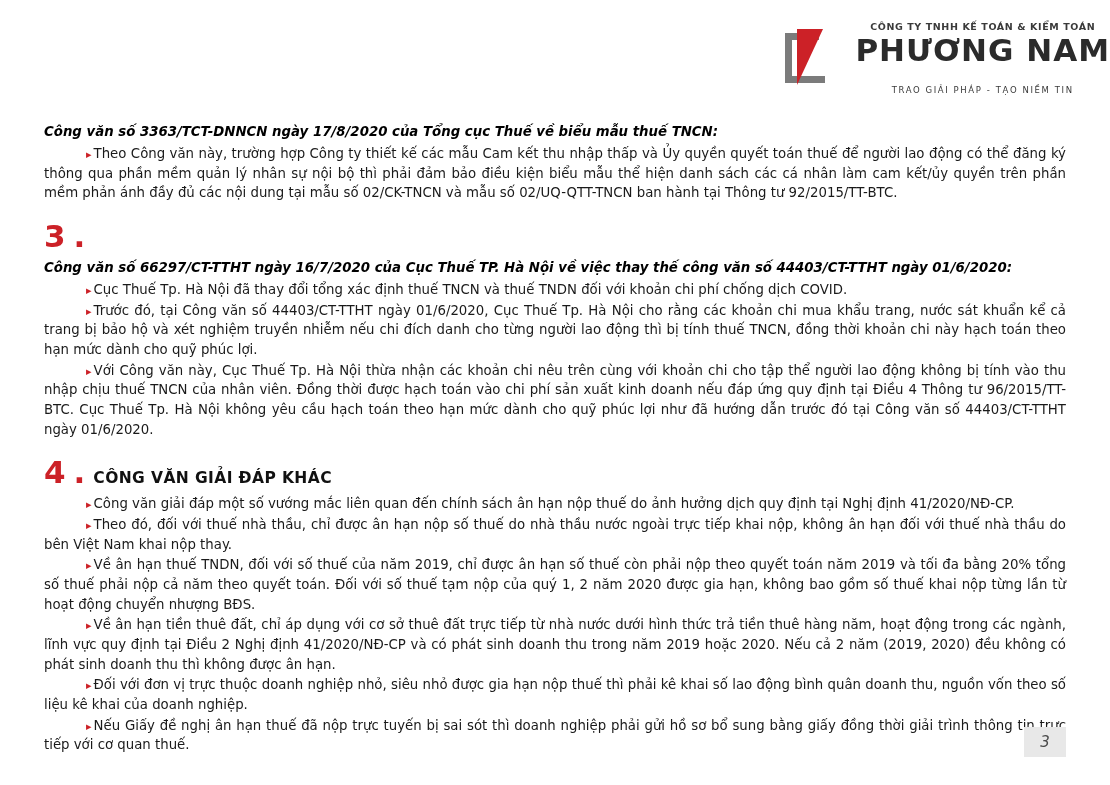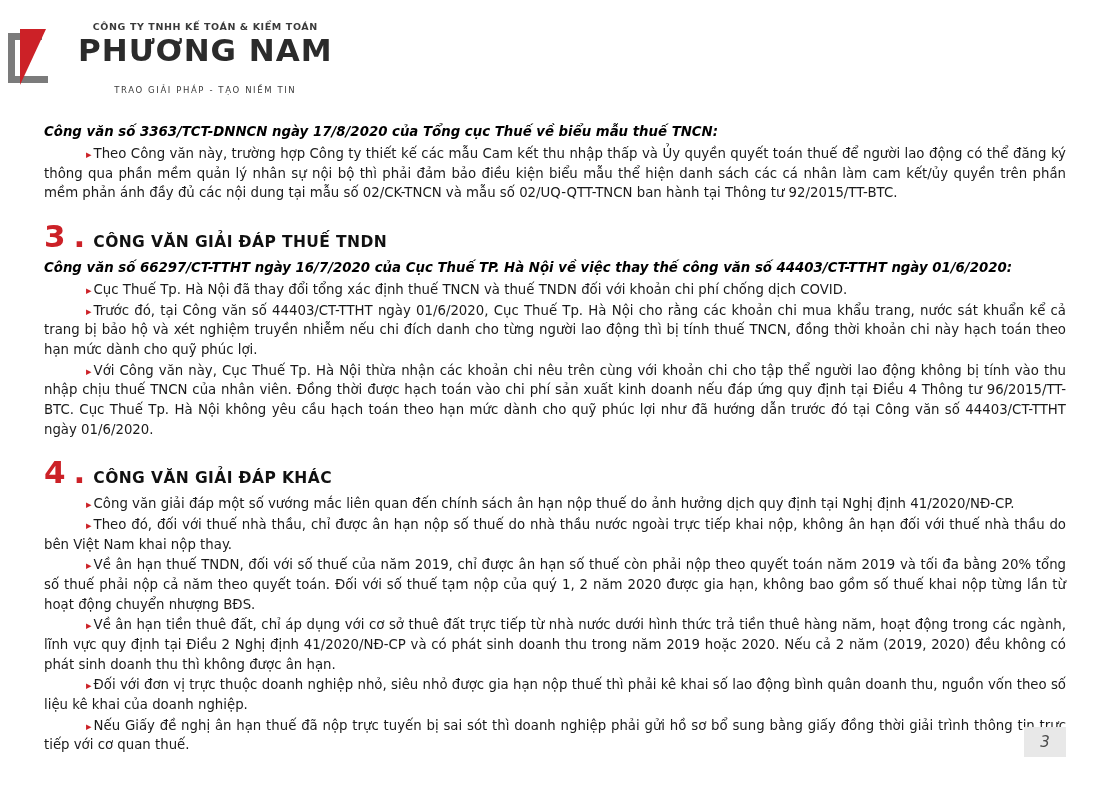--- a/index.html
+++ b/index.html
@@ -18,21 +18,21 @@
   .page {
     position: relative;
     width: 1110px;
     height: 785px;
     box-sizing: border-box;
   }
 
   
   .header {
     display: flex;
-    justify-content: flex-start;
+    justify-content: flex-end;
     align-items: center;
     padding-top: 22px;
     padding-bottom: 6px;
   }
   .logo-block {
     display: flex;
     align-items: center;
     gap: 12px;
   }
   .logo-mark {
@@ -189,21 +189,20 @@
   <div class="content">
 
     <div class="block">
       <div class="doc-title">Công văn số 3363/TCT-DNNCN ngày 17/8/2020 của Tổng cục Thuế về biểu mẫu thuế TNCN:</div>
       <p class="para indent"><span class="arrow">▸</span><span>Theo Công văn này, trường hợp Công ty thiết kế các mẫu Cam kết thu nhập thấp và Ủy quyền quyết toán thuế để người lao động có thể đăng ký thông qua phần mềm quản lý nhân sự nội bộ thì phải đảm bảo điều kiện biểu mẫu thể hiện danh sách các cá nhân làm cam kết/ủy quyền trên phần mềm phản ánh đầy đủ các nội dung tại mẫu số 02/CK-TNCN và mẫu số 02/UQ-QTT-TNCN ban hành tại Thông tư 92/2015/TT-BTC.</span></p>
     </div>
 
     <div class="section-head">
       <span class="section-num">3</span>
         <span class="section-num section-dot">.</span>
-      <span class="section-title">CÔNG VĂN GIẢI ĐÁP THUẾ TNDN</span>
     </div>
     <div class="block">
       <div class="doc-title">Công văn số 66297/CT-TTHT ngày 16/7/2020 của Cục Thuế TP. Hà Nội về việc thay thế công văn số 44403/CT-TTHT  ngày 01/6/2020:</div>
       <p class="para indent"><span class="arrow">▸</span><span>Cục Thuế Tp. Hà Nội đã thay đổi tổng xác định thuế TNCN và thuế TNDN đối với khoản chi phí chống dịch COVID.</span></p>
       <p class="para indent"><span class="arrow">▸</span><span>Trước đó, tại Công văn số 44403/CT-TTHT ngày 01/6/2020, Cục Thuế Tp. Hà Nội cho rằng các khoản chi mua khẩu trang, nước sát khuẩn kể cả trang bị bảo hộ và xét nghiệm truyền nhiễm nếu chi đích danh cho từng người lao động thì bị tính thuế TNCN, đồng thời khoản chi này hạch toán theo hạn mức dành cho quỹ phúc lợi.</span></p>
       <p class="para indent"><span class="arrow">▸</span><span>Với Công văn này, Cục Thuế Tp. Hà Nội thừa nhận các khoản chi nêu trên cùng với khoản chi cho tập thể người lao động không bị tính vào thu nhập chịu thuế TNCN của nhân viên. Đồng thời được hạch toán vào chi phí sản xuất kinh doanh nếu đáp ứng quy định tại Điều 4 Thông tư 96/2015/TT-BTC. Cục Thuế Tp. Hà Nội không yêu cầu hạch toán theo hạn mức dành cho quỹ phúc lợi như đã hướng dẫn trước đó tại Công văn số 44403/CT-TTHT ngày 01/6/2020.</span></p>
     </div>
 
     <div class="section-head">
       <span class="section-num">4</span>

